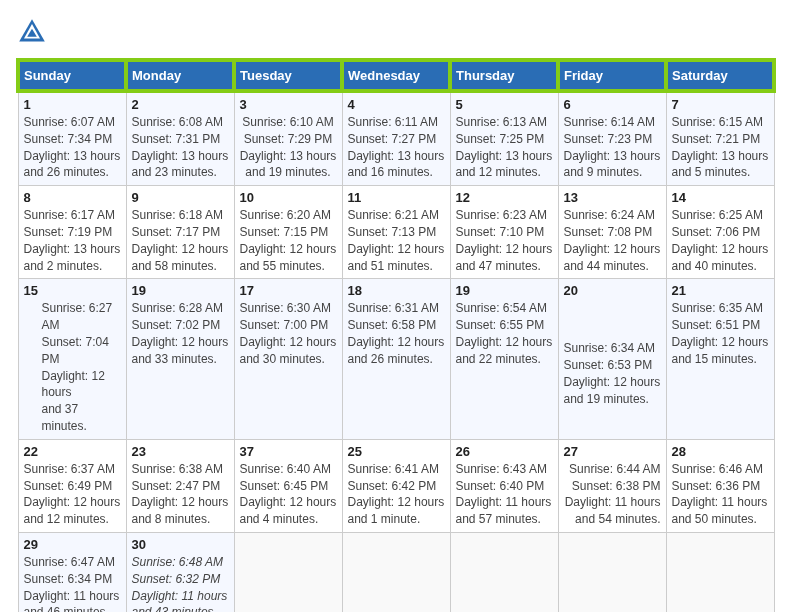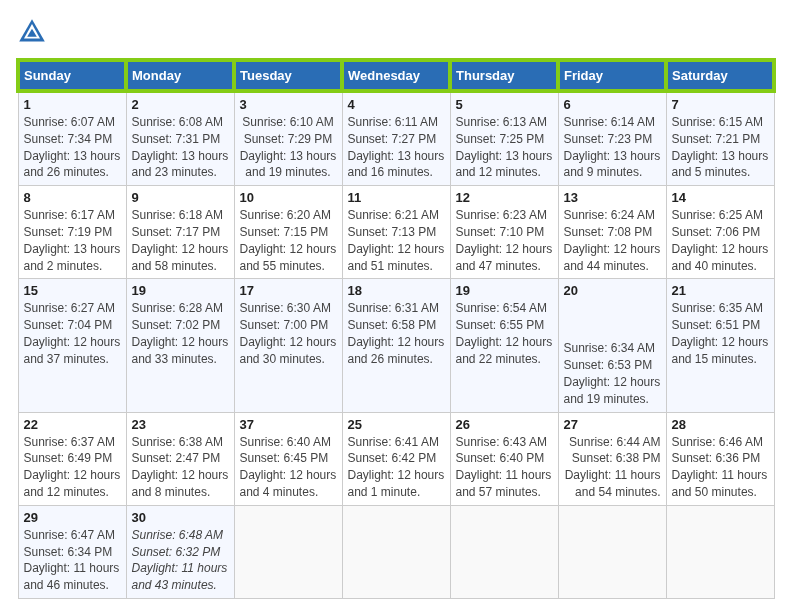--- a/index.html
+++ b/index.html
@@ -229,21 +229,21 @@
           <span class="day-num">14</span>
           <div class="day-info" style="white-space: pre-line;">Sunrise: 6:25 AM
 Sunset: 7:06 PM
 Daylight: 12 hours
 and 40 minutes.</div>
         </td>
       </tr>
       <tr>
         <td>
           <span class="day-num">15</span>
-          <div class="day-info" style="white-space: pre-line;">Sunrise: 6:27 AM
+          <div class="day-info" style="white-space: pre-line; margin-left: 18px;">Sunrise: 6:27 AM
 Sunset: 7:04 PM
 Daylight: 12 hours
 and 37 minutes.</div>
         </td>
         <td>
           <span class="day-num">19</span>
           <div class="day-info" style="white-space: pre-line;">Sunrise: 6:28 AM
 Sunset: 7:02 PM
 Daylight: 12 hours
 and 33 minutes.</div>

